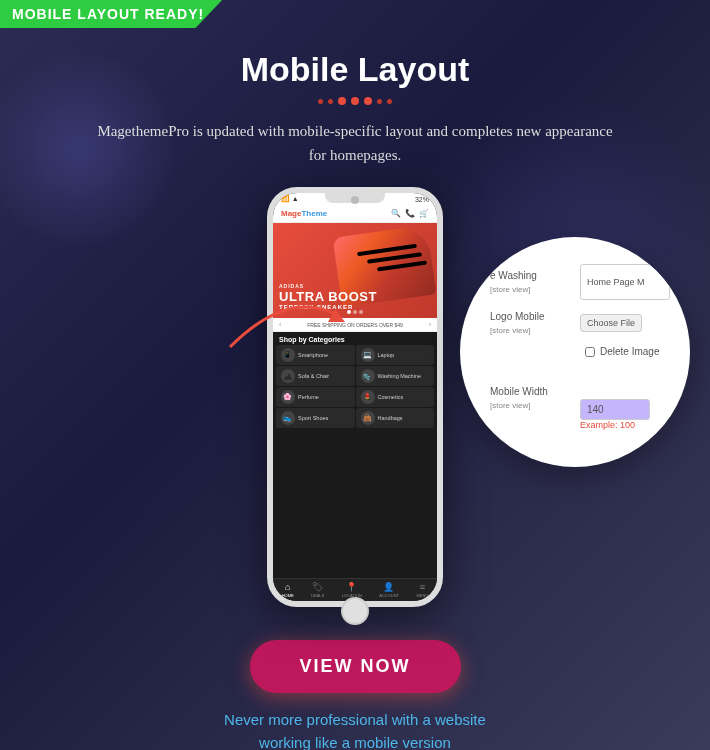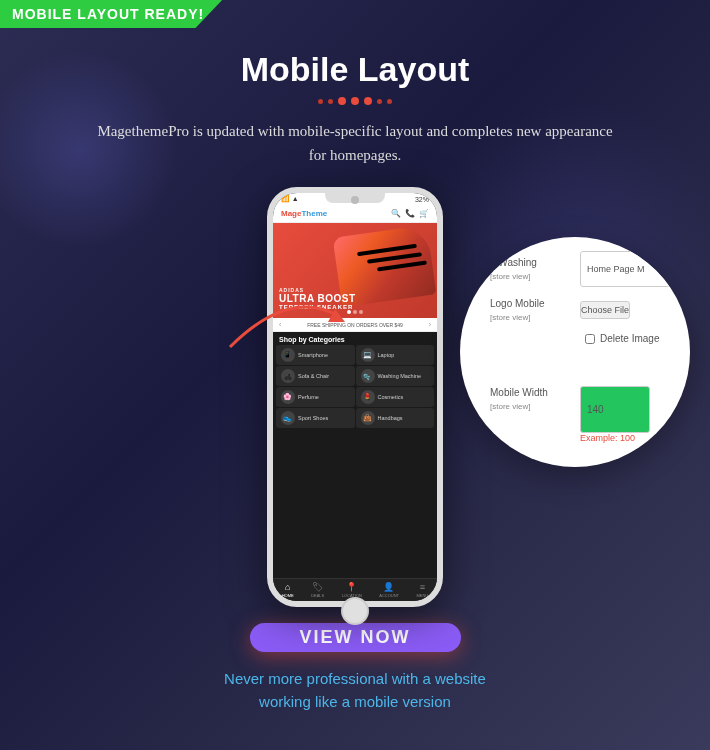--- a/index.html
+++ b/index.html
@@ -256,21 +256,21 @@
     }
 
     .hero-brand {
       font-size: 5px;
       color: rgba(255,255,255,0.9);
       font-weight: bold;
       letter-spacing: 1px;
     }
 
     .hero-title {
-      font-size: 10px;
+      font-size: 13px;
       font-weight: 900;
       color: #fff;
       letter-spacing: 0.5px;
       text-transform: uppercase;
     }
 
     .hero-subtitle {
       font-size: 6px;
       font-weight: 900;
       color: #fff;
@@ -453,68 +453,68 @@
     .settings-file-row {
       display: flex;
       align-items: center;
       gap: 4px;
     }
 
     .choose-file-btn {
       background: #f0f0f0;
       border: 1px solid #ccc;
       border-radius: 3px;
-      padding: 3px 0;
+      padding: 3px 6px;
       font-size: 9px;
       color: #555;
       cursor: pointer;
     }
 
     .delete-row {
       display: flex;
       align-items: center;
       gap: 5px;
       font-size: 10px;
       color: #555;
       margin-bottom: 10px;
     }
 
     .delete-checkbox {
       width: 10px; height: 10px;
       border: 1px solid #999;
     }
 
     .width-input {
-      background: #22c55e;
+      background: #c4b5fd;
       border: 1px solid #ccc;
       border-radius: 3px;
-      padding: 17px 6px;
+      padding: 4px 6px;
       font-size: 10px;
       color: #555;
       width: 70px;
       margin-top: 32px;
     }
 
     .example-text {
       font-size: 9px;
       color: #e74c3c;
     }
 
     
     .view-now-btn {
-      background: #8b5cf6;
+      background: #be185d;
       color: #fff;
       font-size: 18px;
       font-weight: 900;
       letter-spacing: 2px;
-      padding: 4px 50px;
+      padding: 16px 50px;
       border-radius: 50px;
       border: none;
       cursor: pointer;
-      margin-top: 16px;
+      margin-top: 33px;
       box-shadow: 0 4px 20px rgba(231,76,60,0.5);
     }
 
     
     .bottom-text {
       text-align: center;
       margin-top: 16px;
       font-size: 15px;
       color: #4db6e8;
       line-height: 1.5;

